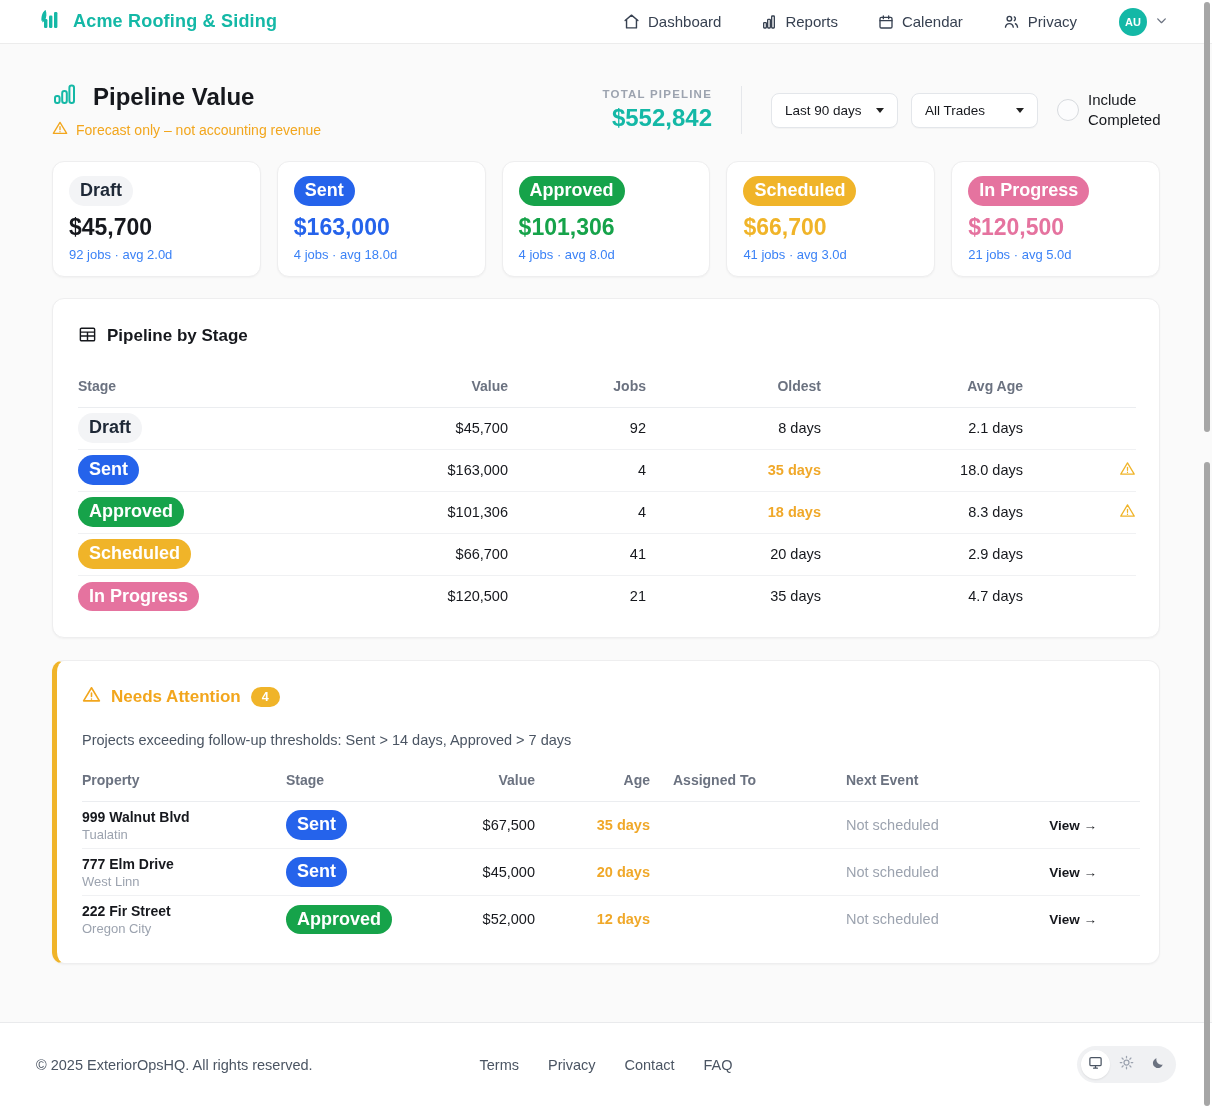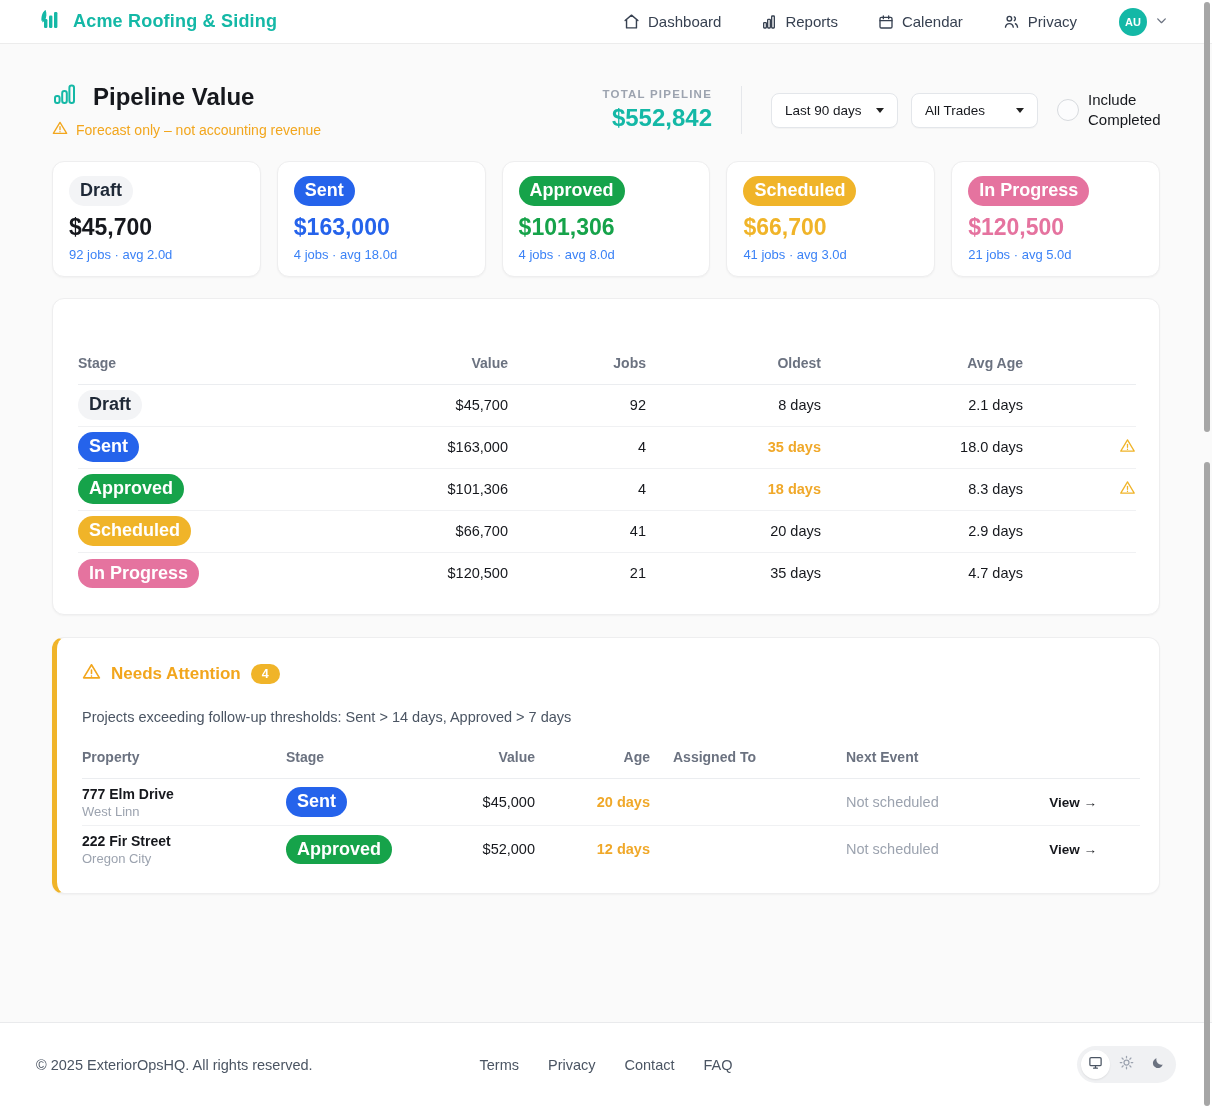--- a/index.html
+++ b/index.html
@@ -237,20 +237,29 @@
       <div class="card-meta">41 jobs · avg 3.0d</div>
     </div>
     <div class="card">
       <span class="badge v-inprogress">In Progress</span>
       <div class="card-amount a-inprogress">$120,500</div>
       <div class="card-meta">21 jobs · avg 5.0d</div>
     </div>
   </section>
 
   <section class="panel">
+    <div class="panel-title-row">
+      <span>
+        <svg width="19" height="19" viewBox="0 0 24 24" fill="none" stroke="#16181d" stroke-width="1.8">
+            <rect x="3" y="4" width="18" height="16" rx="1.5"></rect>
+            <path d="M3 9h18M3 14h18M12 9v11"></path>
+          </svg>
+      </span>
+      <h2 class="panel-title">Pipeline by Stage</h2>
+    </div>
     <table class="stage-table">
       <colgroup>
           <col style="width:255px">
           <col style="width:175px">
           <col style="width:138px">
           <col style="width:175px">
           <col style="width:202px">
           <col style="width:113px">
         </colgroup>
       <thead>
@@ -346,20 +355,32 @@
           <th class="num">Value</th>
           <th class="num">Age</th>
           <th style="padding-left:23px">Assigned To</th>
           <th>Next Event</th>
           <th></th>
         </tr>
       </thead>
       <tbody>
         <tr>
           <td>
+              <div class="prop-name">999 Walnut Blvd</div>
+              <div class="prop-city">Tualatin</div>
+            </td>
+          <td><span class="badge v-sent">Sent</span></td>
+          <td class="num">$67,500</td>
+          <td class="num alert-text">35 days</td>
+          <td style="padding-left:23px"></td>
+          <td class="muted">Not scheduled</td>
+          <td class="view-cell"><span class="view-link"><span>View</span> →</span></td>
+        </tr>
+        <tr>
+          <td>
               <div class="prop-name">777 Elm Drive</div>
               <div class="prop-city">West Linn</div>
             </td>
           <td><span class="badge v-sent">Sent</span></td>
           <td class="num">$45,000</td>
           <td class="num alert-text">20 days</td>
           <td style="padding-left:23px"></td>
           <td class="muted">Not scheduled</td>
           <td class="view-cell"><span class="view-link"><span>View</span> →</span></td>
         </tr>

